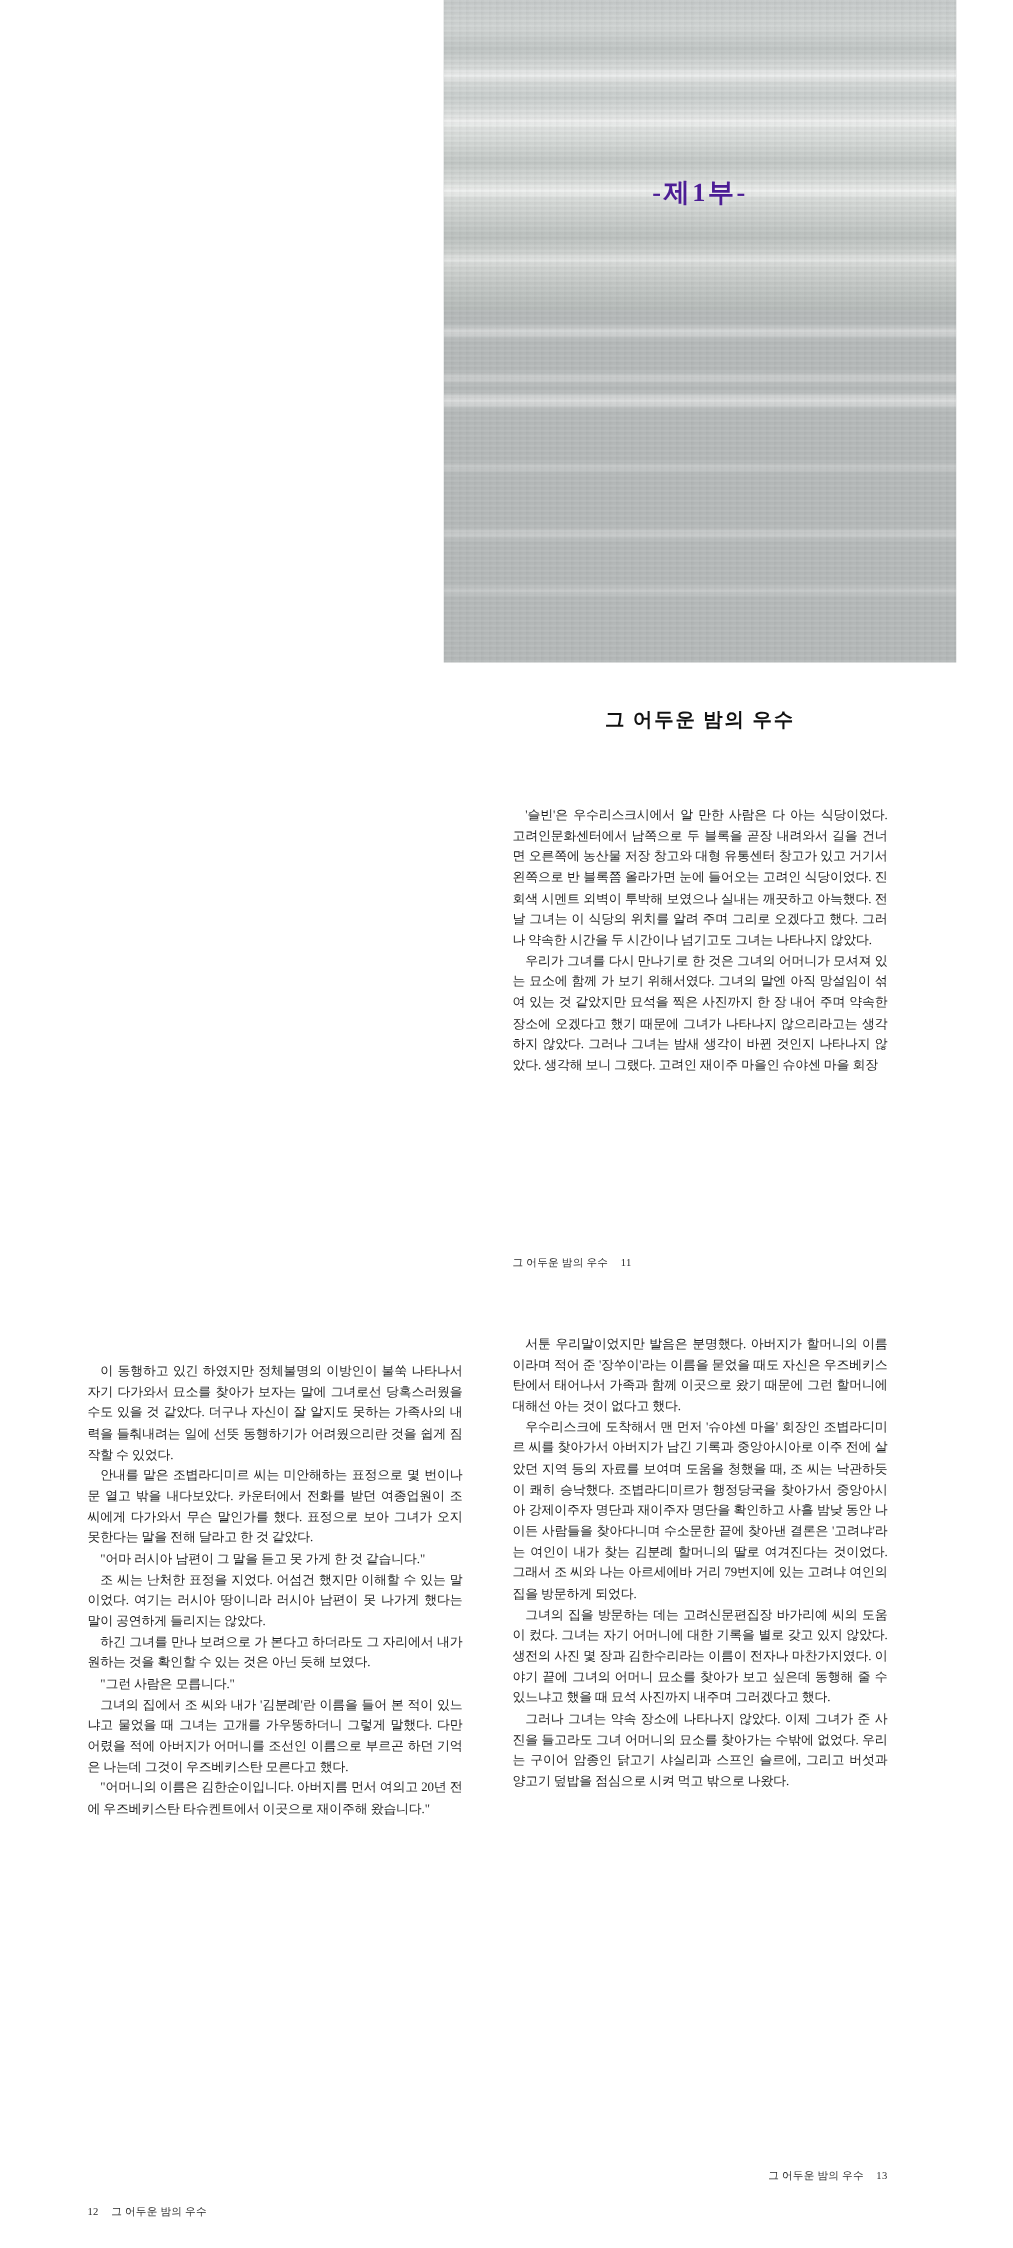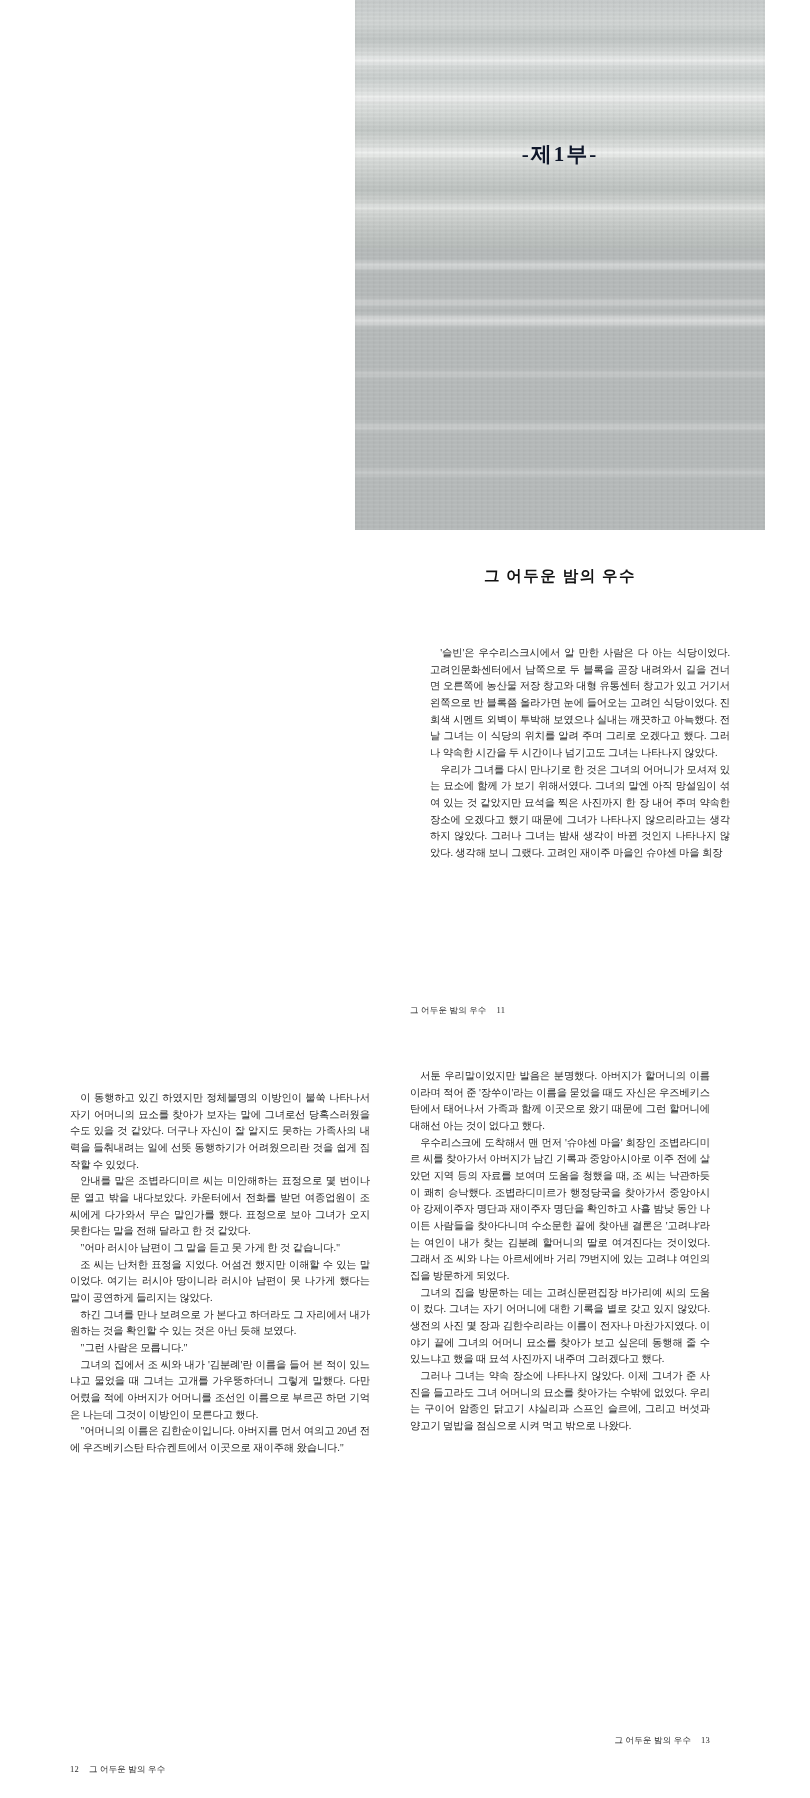--- a/index.html
+++ b/index.html
@@ -104,21 +104,21 @@
   }
   .photo .part-title {
     position: absolute;
     left: 0;
     right: 0;
     top: 140px;
     text-align: center;
     font-size: 21px;
     font-weight: bold;
     letter-spacing: 2px;
-    color: #0f172a;
+    color: #4c1d95;
     text-shadow: 0 0 8px rgba(255,255,255,0.65);
   }
 
   .chapter-title {
     position: absolute;
     left: 355px;
     width: 410px;
     top: 566px;
     text-align: center;
     font-size: 15.5px;
@@ -140,21 +140,20 @@
     text-indent: 1em;
   }
   .col p.first {
     text-indent: 1em;
   }
 
   .col-right-top {
     left: 410px;
     top: 645px;
     width: 300px;
-    margin-left: 20px;
   }
 
   .folio {
     position: absolute;
     font-size: 8.5px;
     color: #2a2a2a;
     letter-spacing: 0.2px;
   }
   .folio .num { font-weight: normal; }
 
@@ -225,27 +224,27 @@
     </div>
 
     <div class="folio folio-right-top">
       <span class="label">그 어두운 밤의 우수</span><span class="num">11</span>
     </div>
   </div>
 
   <div>
 
     <div class="col col-left-bottom">
-      <p class="first">이 동행하고 있긴 하였지만 정체불명의 이방인이 불쑥 나타나서 자기 어머니의 묘소를 찾아가 보자는 말에 그녀로선 당혹스러웠을 수도 있을 것 같았다. 더구나 자신이 잘 알지도 못하는 가족사의 내력을 들춰내려는 일에 선뜻 동행하기가 어려웠으리란 것을 쉽게 짐작할 수 있었다.</p>
+      <p class="first">이 동행하고 있긴 하였지만 정체불명의 이방인이 불쑥 나타나서 자기 다가와서 묘소를 찾아가 보자는 말에 그녀로선 당혹스러웠을 수도 있을 것 같았다. 더구나 자신이 잘 알지도 못하는 가족사의 내력을 들춰내려는 일에 선뜻 동행하기가 어려웠으리란 것을 쉽게 짐작할 수 있었다.</p>
       <p>안내를 맡은 조볍라디미르 씨는 미안해하는 표정으로 몇 번이나 문 열고 밖을 내다보았다. 카운터에서 전화를 받던 여종업원이 조 씨에게 다가와서 무슨 말인가를 했다. 표정으로 보아 그녀가 오지 못한다는 말을 전해 달라고 한 것 같았다.</p>
       <p>"어마 러시아 남편이 그 말을 듣고 못 가게 한 것 같습니다."</p>
       <p>조 씨는 난처한 표정을 지었다. 어섬건 했지만 이해할 수 있는 말이었다. 여기는 러시아 땅이니라 러시아 남편이 못 나가게 했다는 말이 공연하게 들리지는 않았다.</p>
       <p>하긴 그녀를 만나 보려으로 가 본다고 하더라도 그 자리에서 내가 원하는 것을 확인할 수 있는 것은 아닌 듯해 보였다.</p>
       <p>"그런 사람은 모릅니다."</p>
-      <p>그녀의 집에서 조 씨와 내가 '김분례'란 이름을 들어 본 적이 있느냐고 물었을 때 그녀는 고개를 가우뚱하더니 그렇게 말했다. 다만 어렸을 적에 아버지가 어머니를 조선인 이름으로 부르곤 하던 기억은 나는데 그것이 이방인이 모른다고 했다.</p>
+      <p>그녀의 집에서 조 씨와 내가 '김분례'란 이름을 들어 본 적이 있느냐고 물었을 때 그녀는 고개를 가우뚱하더니 그렇게 말했다. 다만 어렸을 적에 아버지가 어머니를 조선인 이름으로 부르곤 하던 기억은 나는데 그것이 우즈베키스탄 모른다고 했다.</p>
       <p>"어머니의 이름은 김한순이입니다. 아버지름 먼서 여의고 20년 전에 우즈베키스탄 타슈켄트에서 이곳으로 재이주해 왔습니다."</p>
     </div>
 
     <div class="folio folio-left-bottom">
       <span class="num">12</span><span class="label">그 어두운 밤의 우수</span>
     </div>
 
     <div class="col col-right-bottom">
       <p class="first">서툰 우리말이었지만 발음은 분명했다. 아버지가 할머니의 이름이라며 적어 준 '장쑤이'라는 이름을 묻었을 때도 자신은 우즈베키스탄에서 태어나서 가족과 함께 이곳으로 왔기 때문에 그런 할머니에 대해선 아는 것이 없다고 했다.</p>
       <p>우수리스크에 도착해서 맨 먼저 '슈야센 마을' 회장인 조볍라디미르 씨를 찾아가서 아버지가 남긴 기록과 중앙아시아로 이주 전에 살았던 지역 등의 자료를 보여며 도움을 청했을 때, 조 씨는 낙관하듯이 쾌히 승낙했다. 조볍라디미르가 행정당국을 찾아가서 중앙아시아 강제이주자 명단과 재이주자 명단을 확인하고 사흘 밤낮 동안 나이든 사람들을 찾아다니며 수소문한 끝에 찾아낸 결론은 '고려냐'라는 여인이 내가 찾는 김분례 할머니의 딸로 여겨진다는 것이었다. 그래서 조 씨와 나는 아르세에바 거리 79번지에 있는 고려냐 여인의 집을 방문하게 되었다.</p>

